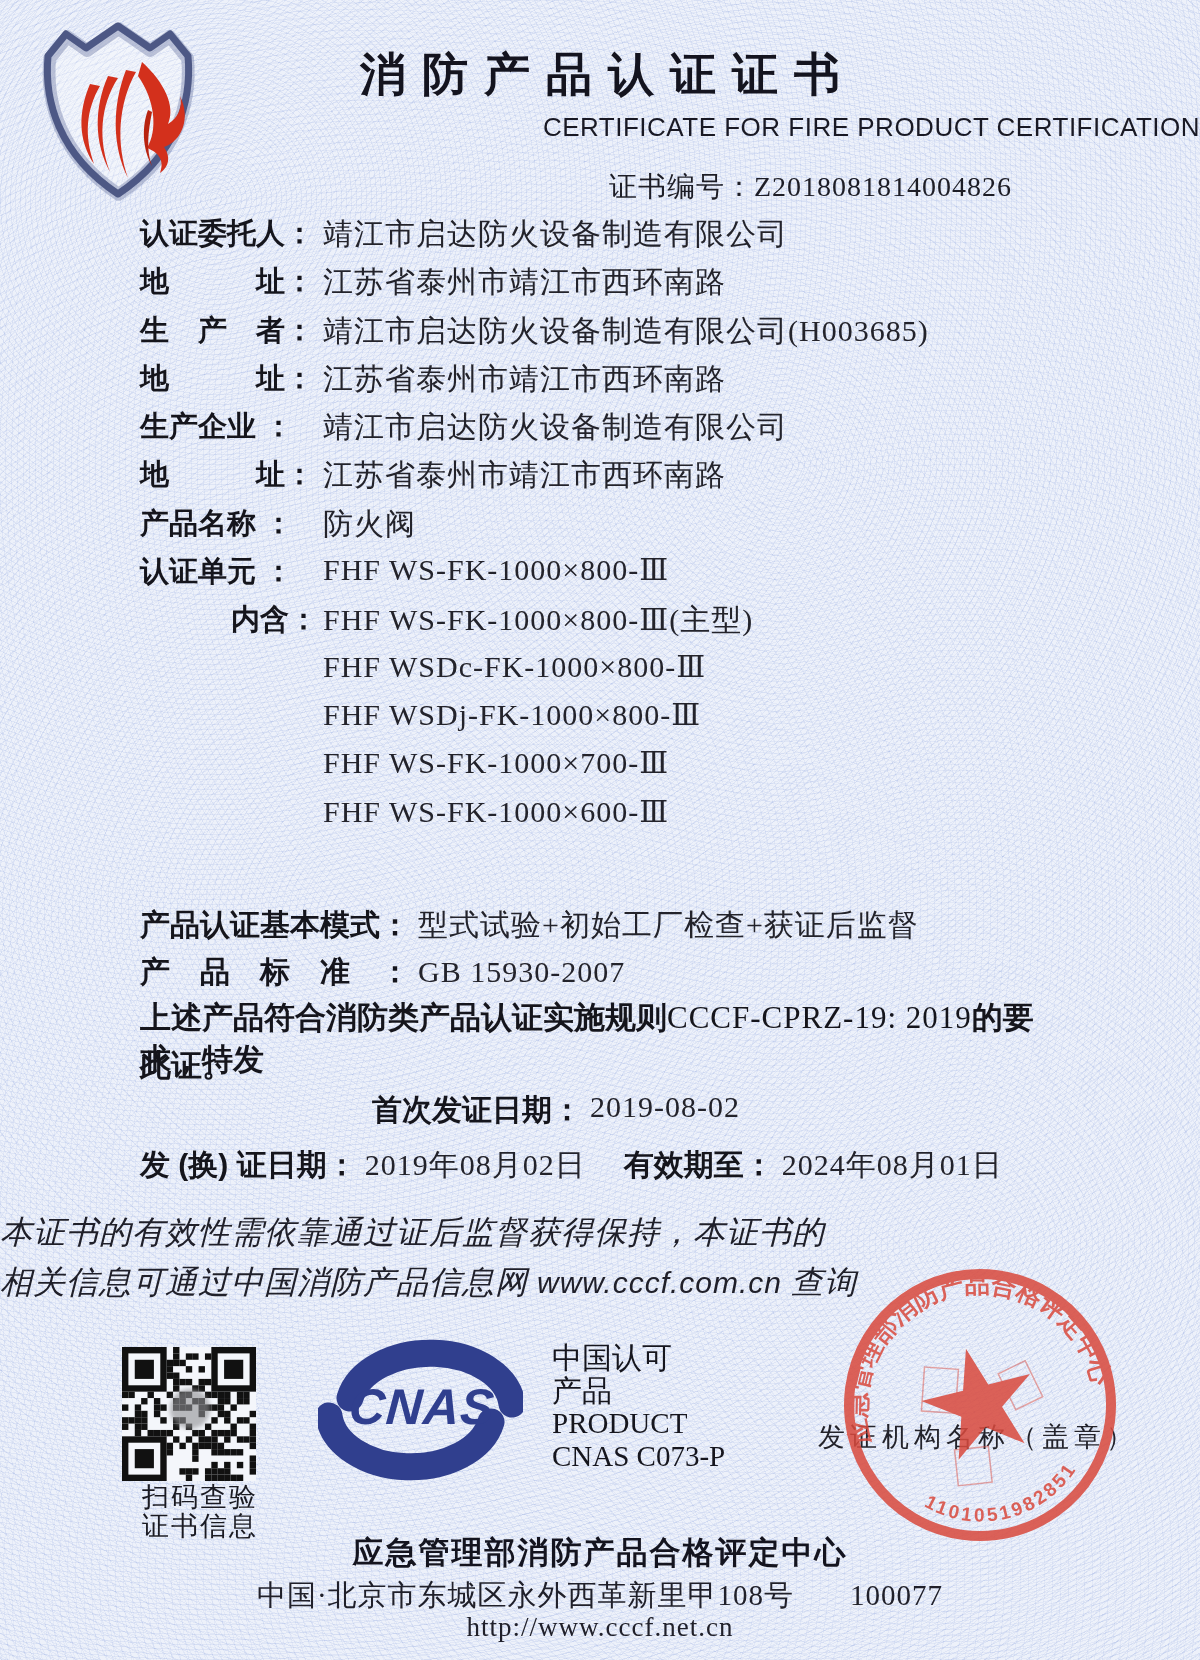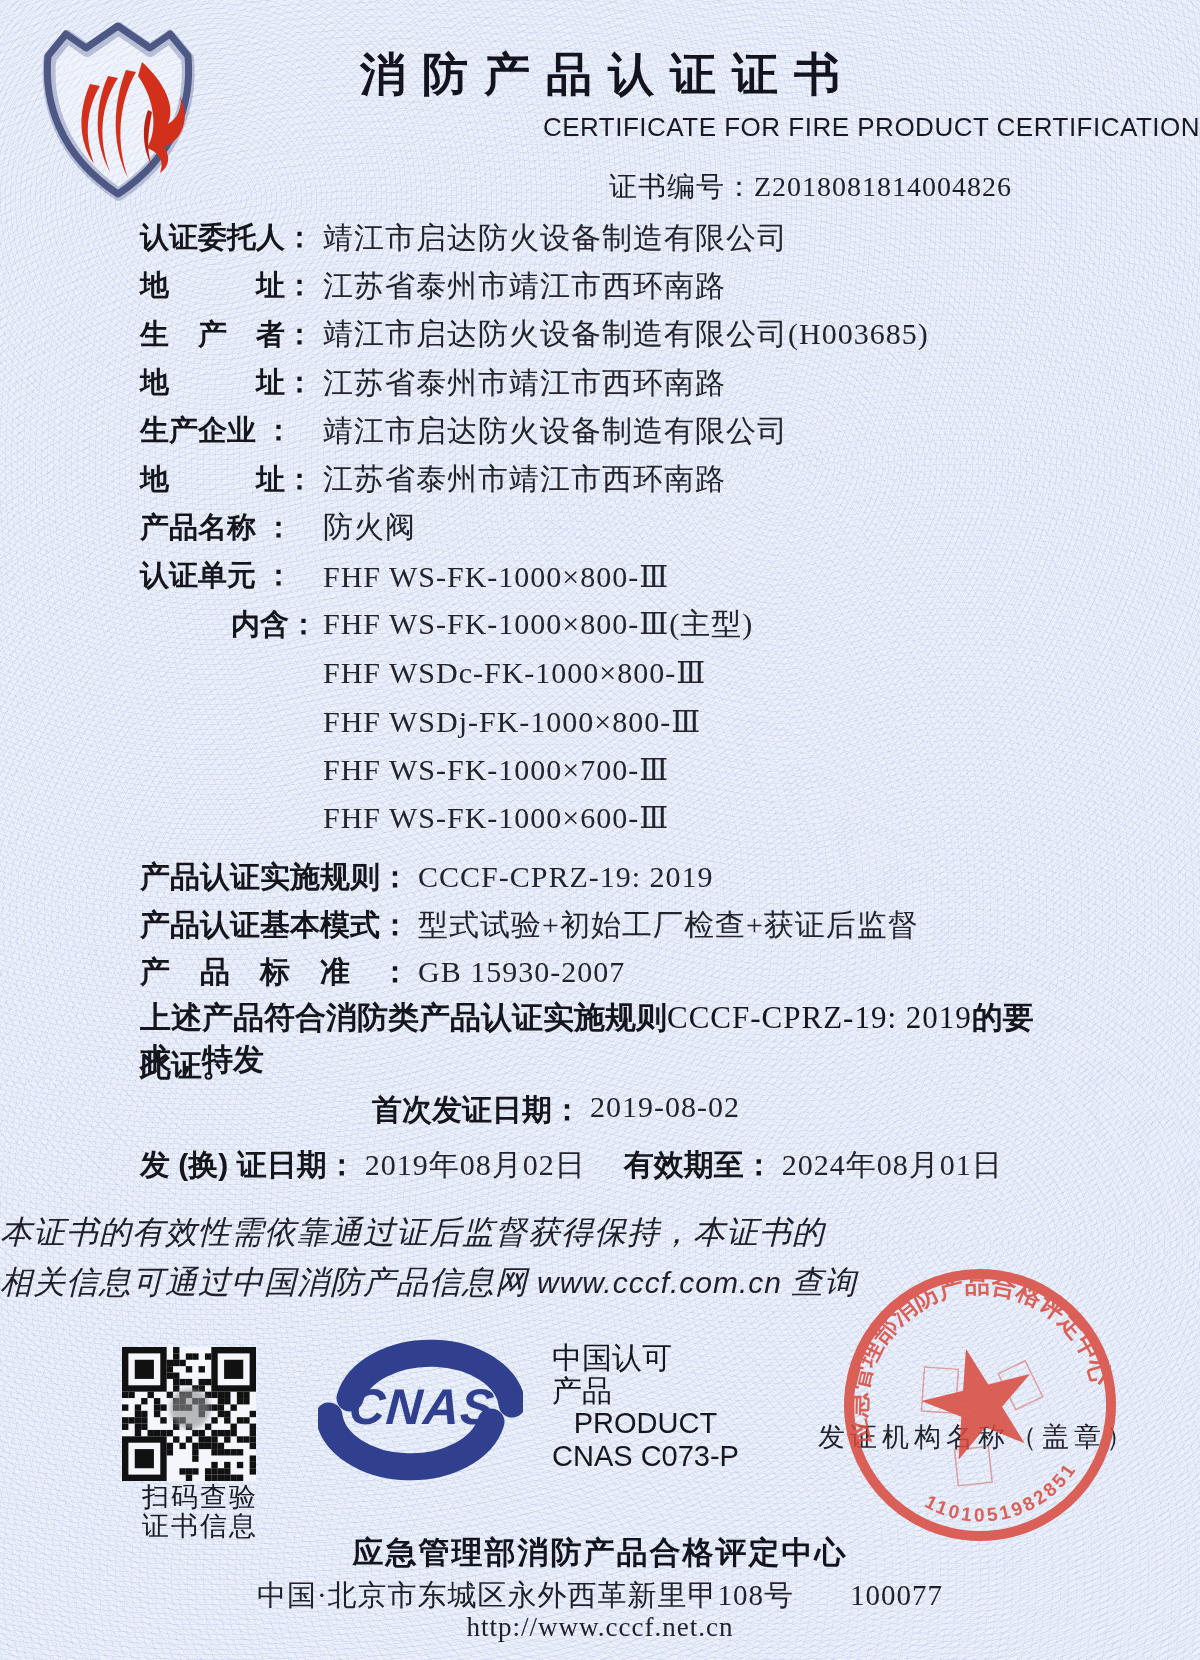--- a/index.html
+++ b/index.html
@@ -15,21 +15,21 @@
     font-family:"Liberation Serif","DejaVu Serif",serif;}
   
   .logo{position:absolute;left:28px;top:14px;}
   .title{position:absolute;left:0;top:44px;width:100%;text-align:center;
     font:bold 46px "Liberation Sans","DejaVu Sans",sans-serif;letter-spacing:16px;color:#14141f;text-indent:16px;}
   .subtitle{position:absolute;left:0;top:112px;width:100%;text-align:right;
     font:26px "Liberation Sans","DejaVu Sans",sans-serif;letter-spacing:.5px;color:#191924;}
   .certno{position:absolute;right:188px;top:168px;font-size:28px;letter-spacing:1px;}
   
   .fields{position:absolute;left:140px;top:214px;}
-  .frow{height:48.3px;display:flex;align-items:center;}
+  .frow{height:48.3px;display:flex;align-items:flex-start;}
   .flabel{width:178px;font:bold 29px "Liberation Sans","DejaVu Sans",sans-serif;color:#15151c;white-space:pre;flex:none;}
   .neihan .flabel{text-align:right;}
   .fvalue{font-size:30px;letter-spacing:1px;padding-left:5px;white-space:pre;color:#23232b;}
   
   .rrow{position:absolute;left:140px;height:44px;display:flex;align-items:center;}
   .rlabel{font:bold 30px "Liberation Sans","DejaVu Sans",sans-serif;color:#15151c;white-space:pre;}
   .rvalue{font-size:30px;letter-spacing:1px;padding-left:8px;white-space:pre;color:#23232b;}
   .statement{position:absolute;left:140px;top:997px;width:950px;
     font:bold 31px "Liberation Sans","DejaVu Sans",sans-serif;color:#15151c;}
   .statement .lat{font:31px "Liberation Serif","DejaVu Serif",serif;letter-spacing:1px;}
@@ -43,21 +43,21 @@
   .n1{top:1211px;} .n2{top:1261px;}
   .notice .url{font-family:"Liberation Sans","DejaVu Sans",sans-serif;font-size:30px;}
   
   .qr{position:absolute;left:122px;top:1347px;}
   .qr-caption{position:absolute;left:142px;top:1483px;font-size:27px;line-height:29px;letter-spacing:2px;color:#1a1a22;}
   .cnas-logo{position:absolute;left:318px;top:1336px;}
   .cnas-word{position:absolute;left:322px;top:1378px;width:200px;text-align:center;
     font:italic 900 50px "Liberation Sans","DejaVu Sans",sans-serif;color:#303f8e;letter-spacing:1px;transform:skewX(-4deg);}
   .cnas-block{position:absolute;left:552px;top:1341px;line-height:33px;color:#16161e;}
   .cnas-block .cn{font-size:30px;}
-  .cnas-block .en{font-family:Liberation Sans, sans-serif;font-size:29px;text-align:center;}
+  .cnas-block .en{font-family:Liberation Serif, serif;font-size:29px;}
   .seal-caption{position:absolute;left:818px;top:1419px;font-size:27px;letter-spacing:5px;color:#23232b;z-index:1;white-space:pre;}
   .seal{position:absolute;left:830px;top:1255px;opacity:.86;transform:rotate(-14deg);z-index:2;}
   .org-name{position:absolute;left:0;top:1532px;width:100%;text-align:center;
     font:bold 31px "Liberation Sans","DejaVu Sans",sans-serif;letter-spacing:2px;color:#14141f;}
   .org-addr{position:absolute;left:0;top:1576px;width:100%;text-align:center;font-size:29px;letter-spacing:1px;color:#20202a;}
   .org-addr .pc{margin-left:56px;}
   .org-url{position:absolute;left:0;top:1612px;width:100%;text-align:center;font-size:27px;letter-spacing:1px;color:#20202a;}
 </style>
 </head>
 <body>
@@ -131,24 +131,20 @@
     <div class="frow">
       <span class="flabel"></span>
       <span class="fvalue">FHF WS-FK-1000×700-Ⅲ</span>
     </div>
     <div class="frow">
       <span class="flabel"></span>
       <span class="fvalue">FHF WS-FK-1000×600-Ⅲ</span>
     </div>
   </div>
 
-  <div class="rrow" style="top:855px;">
-    <span class="rlabel">产品认证实施规则：</span>
-    <span class="rvalue">CCCF-CPRZ-19: 2019</span>
-  </div>
   <div class="rrow" style="top:903px;">
     <span class="rlabel">产品认证基本模式：</span>
     <span class="rvalue">型式试验+初始工厂检查+获证后监督</span>
   </div>
   <div class="rrow" style="top:950px;text-align:right;">
     <span class="rlabel">产　品　标　准　：</span>
     <span class="rvalue">GB 15930-2007</span>
   </div>
 
   <div class="statement">

